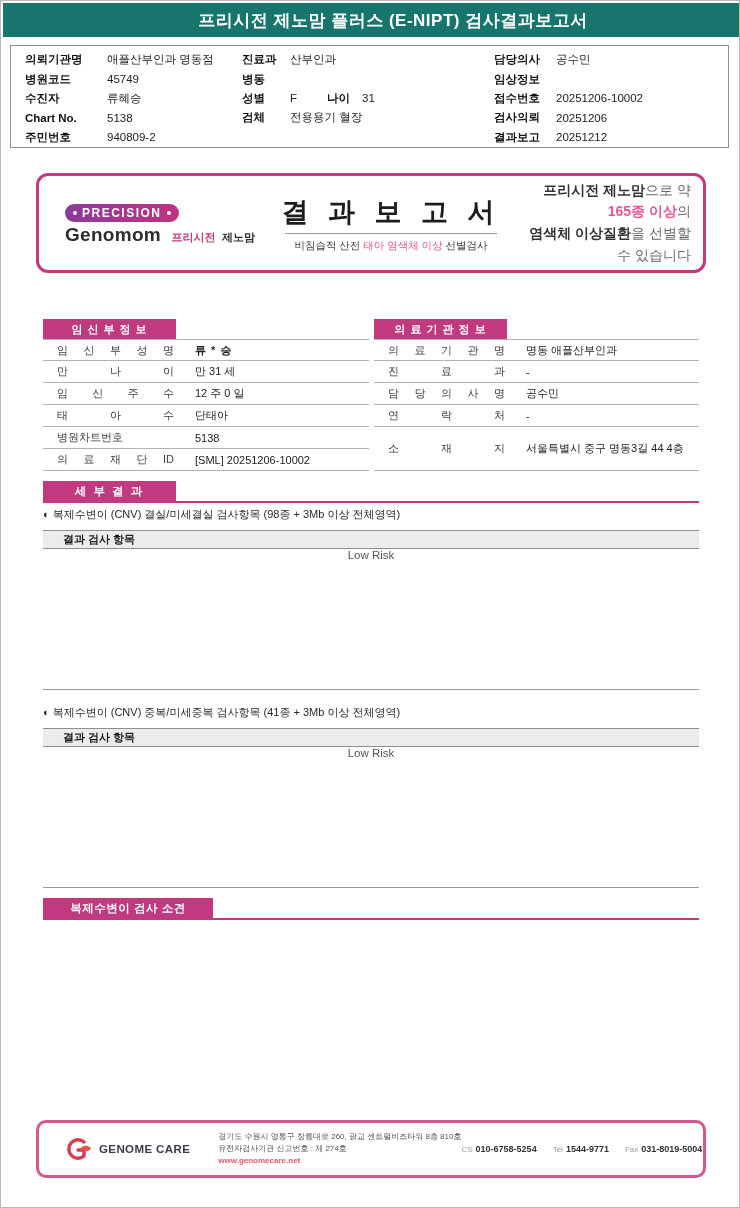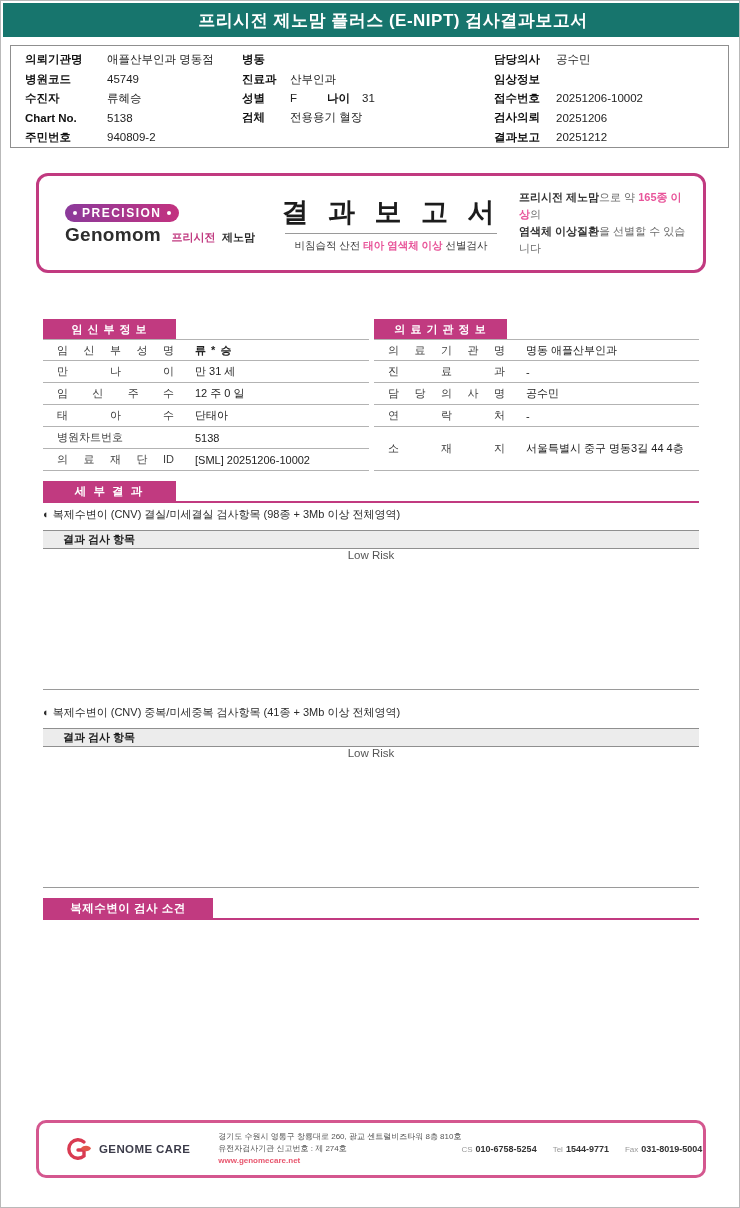--- a/index.html
+++ b/index.html
@@ -45,22 +45,22 @@
   }
   .badge-dot{width:4px;height:4px;border-radius:50%;background:#fff;display:inline-block;}
   .brand-line{margin-top:2px;white-space:nowrap;}
   .brand{font-size:19px;font-weight:bold;color:#2d2d2d;letter-spacing:0.3px;}
   .brand-kr-accent{font-size:11px;font-weight:bold;color:#C13A80;margin-left:6px;}
   .brand-kr{font-size:11px;font-weight:bold;color:#2d2d2d;margin-left:2px;}
   .title-block{flex:1;text-align:center;}
   .report-title{font-size:27px;font-weight:bold;color:#1c1c1c;letter-spacing:6px;white-space:nowrap;}
   .title-divider{width:212px;height:1px;background:#9a9a9a;margin:3px auto 5px auto;}
   .report-subtitle{font-size:10.5px;color:#3c3c3c;white-space:nowrap;}
-  .subtitle-accent{color:#E8559A;font-weight:bold;}
-  .side-note{width:172px;margin-right:12px;font-size:11px;color:#6a6a6a;line-height:1.55;}
+  .subtitle-accent{color:#E8559A;font-weight:normal;}
+  .side-note{width:172px;margin-right:12px;font-size:14px;color:#6a6a6a;line-height:1.55;text-align:right;}
   .note-bold{color:#333;font-weight:bold;}
   .note-pink{color:#E8559A;font-weight:bold;}
   
   .gcpid-bar{position:absolute;top:285px;left:373px;width:325px;height:21px;display:flex;box-sizing:border-box;}
   .gcpid-label{
     width:128px;background:#C13A80;color:#fff;font-size:11px;font-weight:bold;letter-spacing:1px;
     display:flex;align-items:center;justify-content:center;
   }
   .gcpid-value{
     flex:1;background:#fff;border:2px solid #C13A80;border-left:none;box-sizing:border-box;
@@ -157,26 +157,26 @@
         <span class="plabel">Chart No.</span>
         <span class="pvalue">5138</span>
       </div>
       <div class="prow">
         <span class="plabel">주민번호</span>
         <span class="pvalue">940809-2</span>
       </div>
     </div>
     <div class="pcol pcol2">
       <div class="prow">
+        <span class="plabel">진료과</span>
+        <span class="pvalue">산부인과</span>
+      </div>
+      <div class="prow">
         <span class="plabel">병동</span>
         <span class="pvalue"></span>
-      </div>
-      <div class="prow">
-        <span class="plabel">진료과</span>
-        <span class="pvalue">산부인과</span>
       </div>
       <div class="prow">
         <span class="plabel">성별</span>
         <span class="pvalue">F</span>
         <span class="plabel2">나이</span>
         <span class="pvalue">31</span>
       </div>
       <div class="prow">
         <span class="plabel">검체</span>
         <span class="pvalue">전용용기 혈장</span>

